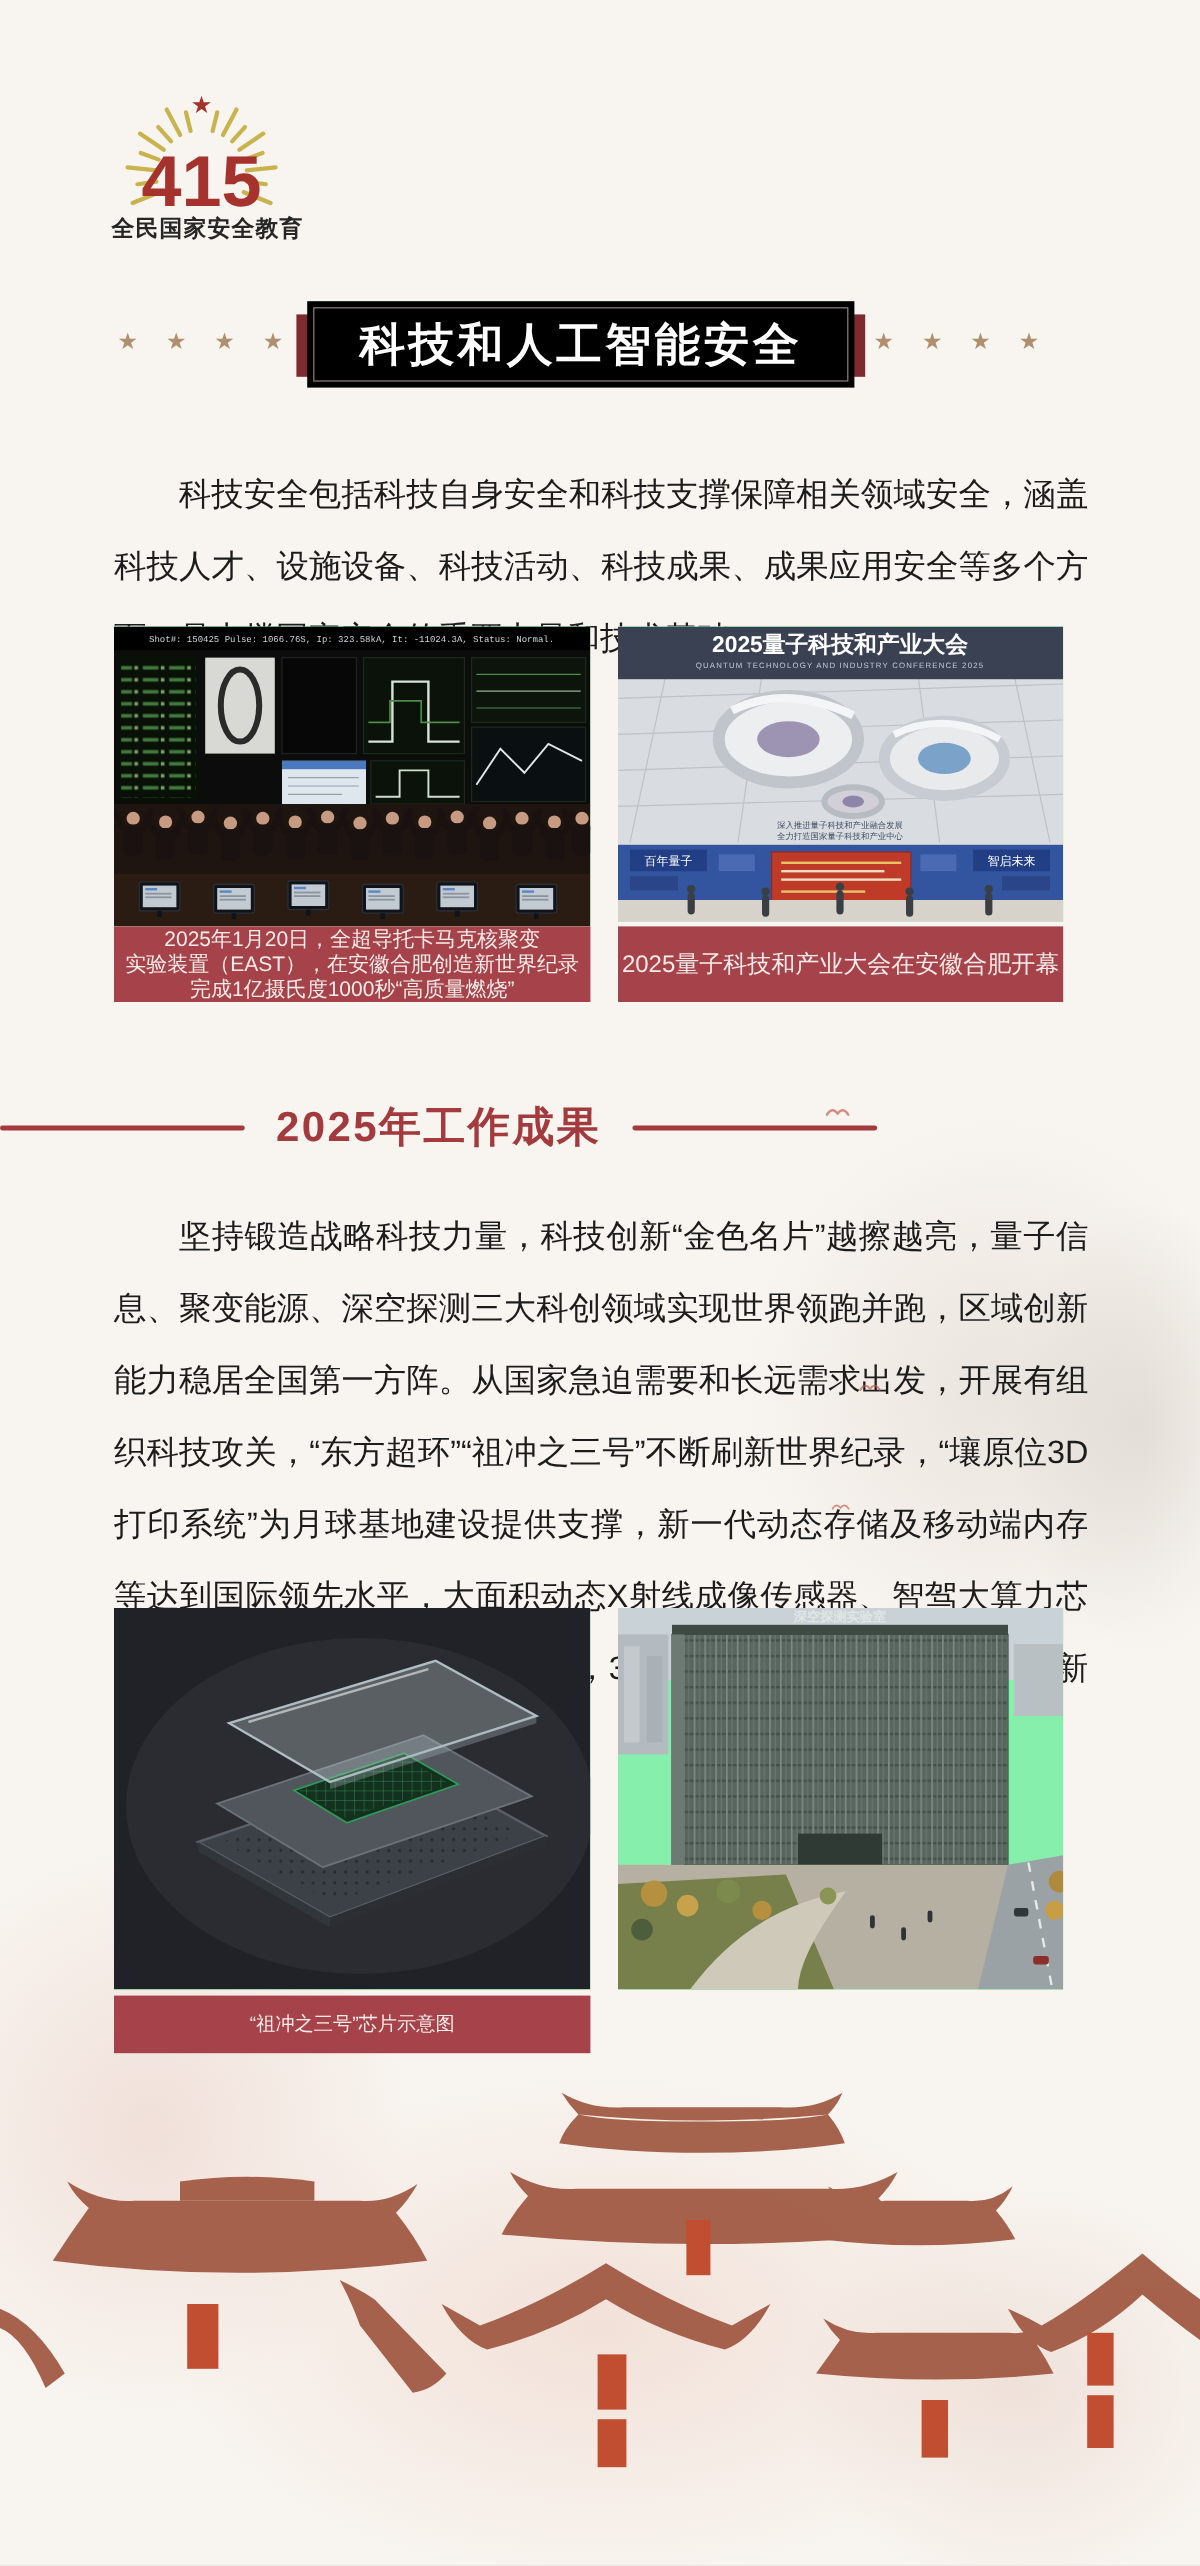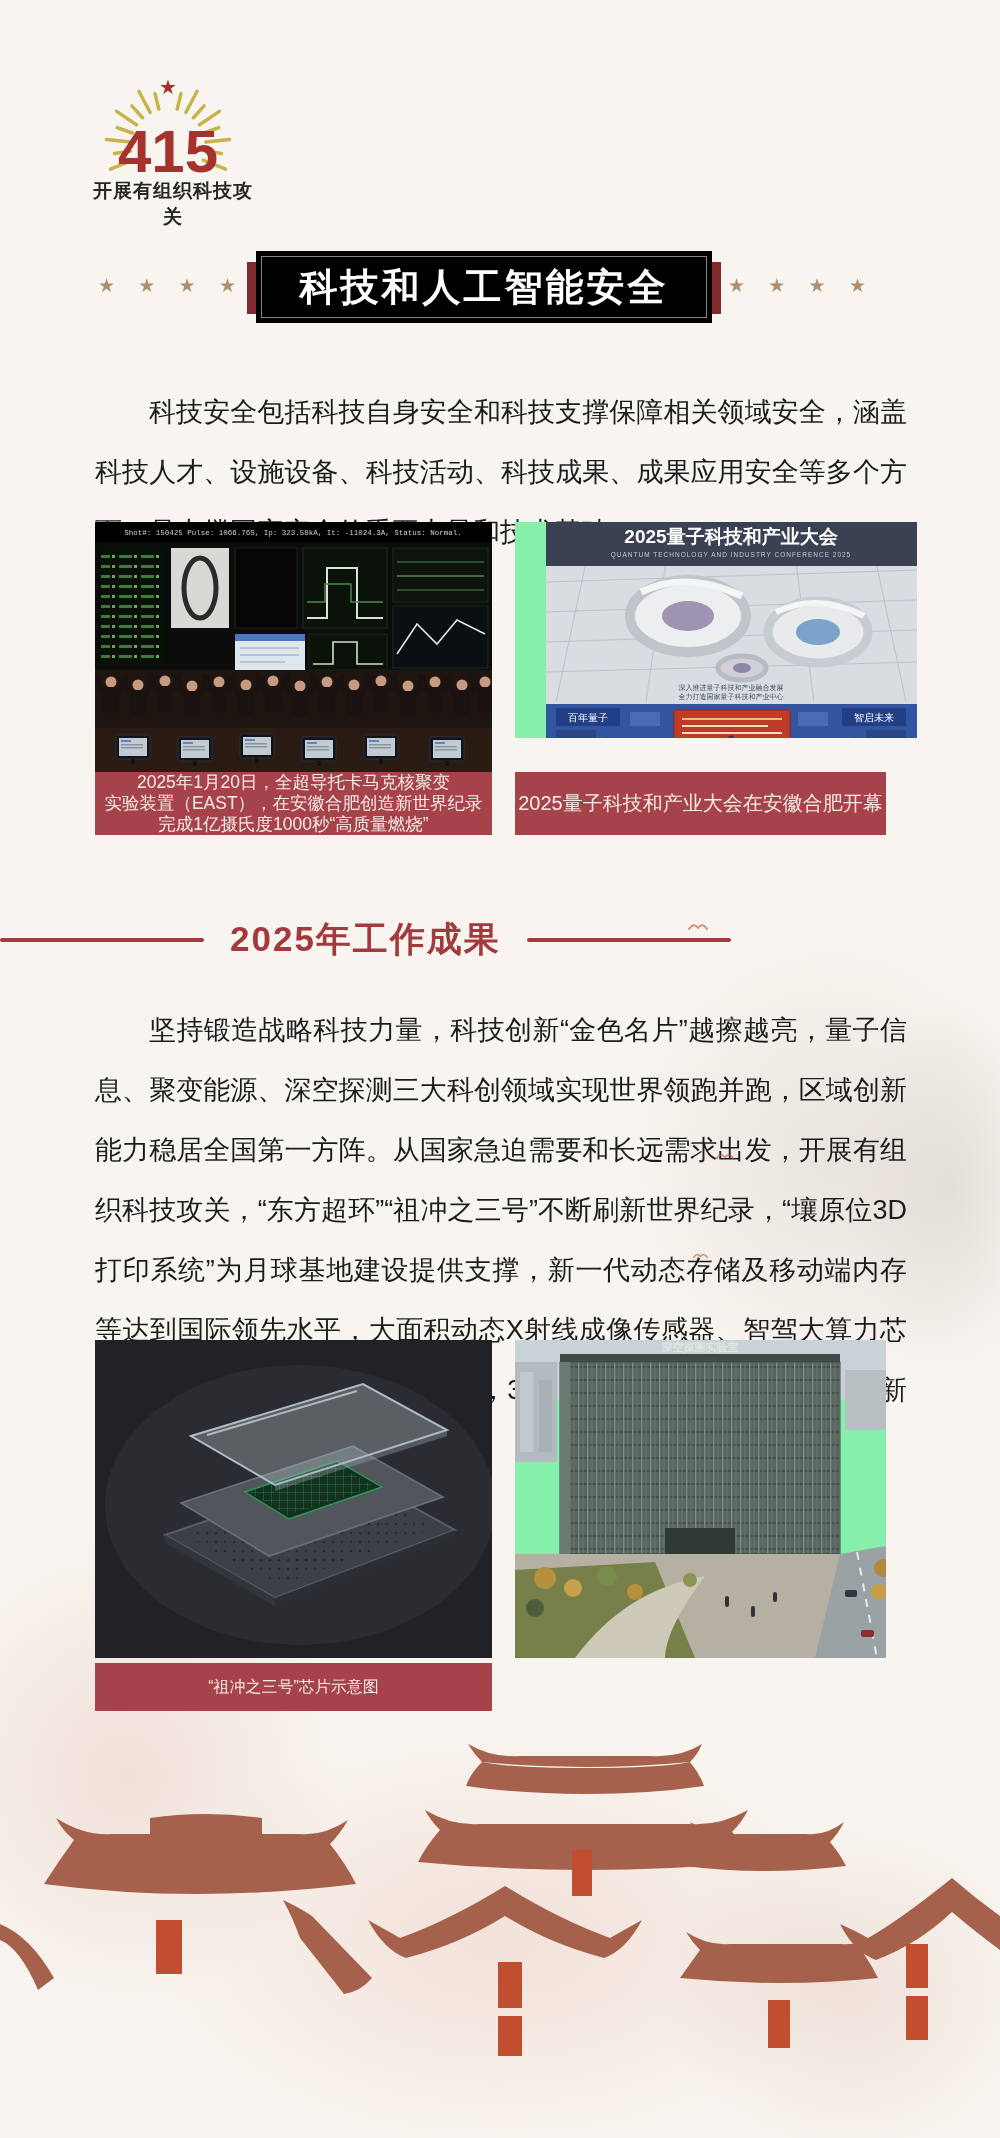--- a/index.html
+++ b/index.html
@@ -36,21 +36,21 @@
   .par-ach{top:1000px;}
 
   
   .section-hd{position:absolute;left:0;top:916px;width:1000px;display:flex;align-items:center;justify-content:flex-start;gap:26px;}
   .hd-line{width:204px;height:4px;background:#a33a3e;border-radius:2px;}
   .hd-title{font-size:35px;font-weight:bold;color:#a33a3e;letter-spacing:2px;}
 
   
   .photo{position:absolute;overflow:hidden;background:#86efac;}
   .g1l{left:95px;top:522px;width:397px;height:250px;}
-  .g1r{left:515px;top:522px;width:371px;height:216px;padding-left:31px;}
+  .g1r{left:515px;top:522px;width:371px;height:246px;}
   .g2l{left:95px;top:1340px;width:397px;height:318px;}
   .g2r{left:515px;top:1340px;width:371px;height:318px;}
   .cap{position:absolute;background:#a6434a;color:#f6ebe9;display:flex;align-items:center;justify-content:center;text-align:center;}
   .cap1l{left:95px;top:772px;width:397px;height:63px;font-size:17.5px;line-height:21px;white-space:pre-line;}
   .cap1r{left:515px;top:772px;width:371px;height:63px;font-size:20px;}
   .cap2l{left:95px;top:1663px;width:397px;height:48px;font-size:16px;}
   .cap2r{left:515px;top:1663px;width:371px;height:48px;font-size:20px;}
 
   .bird{position:absolute;opacity:.65;}
   svg{display:block;}
@@ -87,21 +87,21 @@
         <use href="#rayS" transform="rotate(42 80 72)"></use>
           <use href="#rayL" transform="rotate(56 80 72)"></use>
         <use href="#rayS" transform="rotate(70 80 72)"></use>
           <use href="#rayL" transform="rotate(84 80 72)"></use>
         <use href="#rayS" transform="rotate(98 80 72)"></use>
           <use href="#rayL" transform="rotate(112 80 72)"></use>
       </g>
       <text x="80" y="20" text-anchor="middle" font-size="20" fill="#a5322c">★</text>
       <text x="80" y="98" text-anchor="middle" font-size="60" font-weight="bold" fill="#a5322c">415</text>
     </svg>
-    <div class="logo-sub">开展有组织科技攻关</div>
+    <div class="logo-sub">全民国家安全教育</div>
   </div>
 
   <div class="star-row stars-left">★ ★ ★ ★</div>
   <div class="star-row stars-right">★ ★ ★ ★</div>
   <div class="plaque-tab tab-l"></div>
   <div class="plaque-tab tab-r"></div>
   <div class="banner-plaque">
     <div class="banner-inner"></div>
     <div class="banner-title">科技和人工智能安全</div>
   </div>

